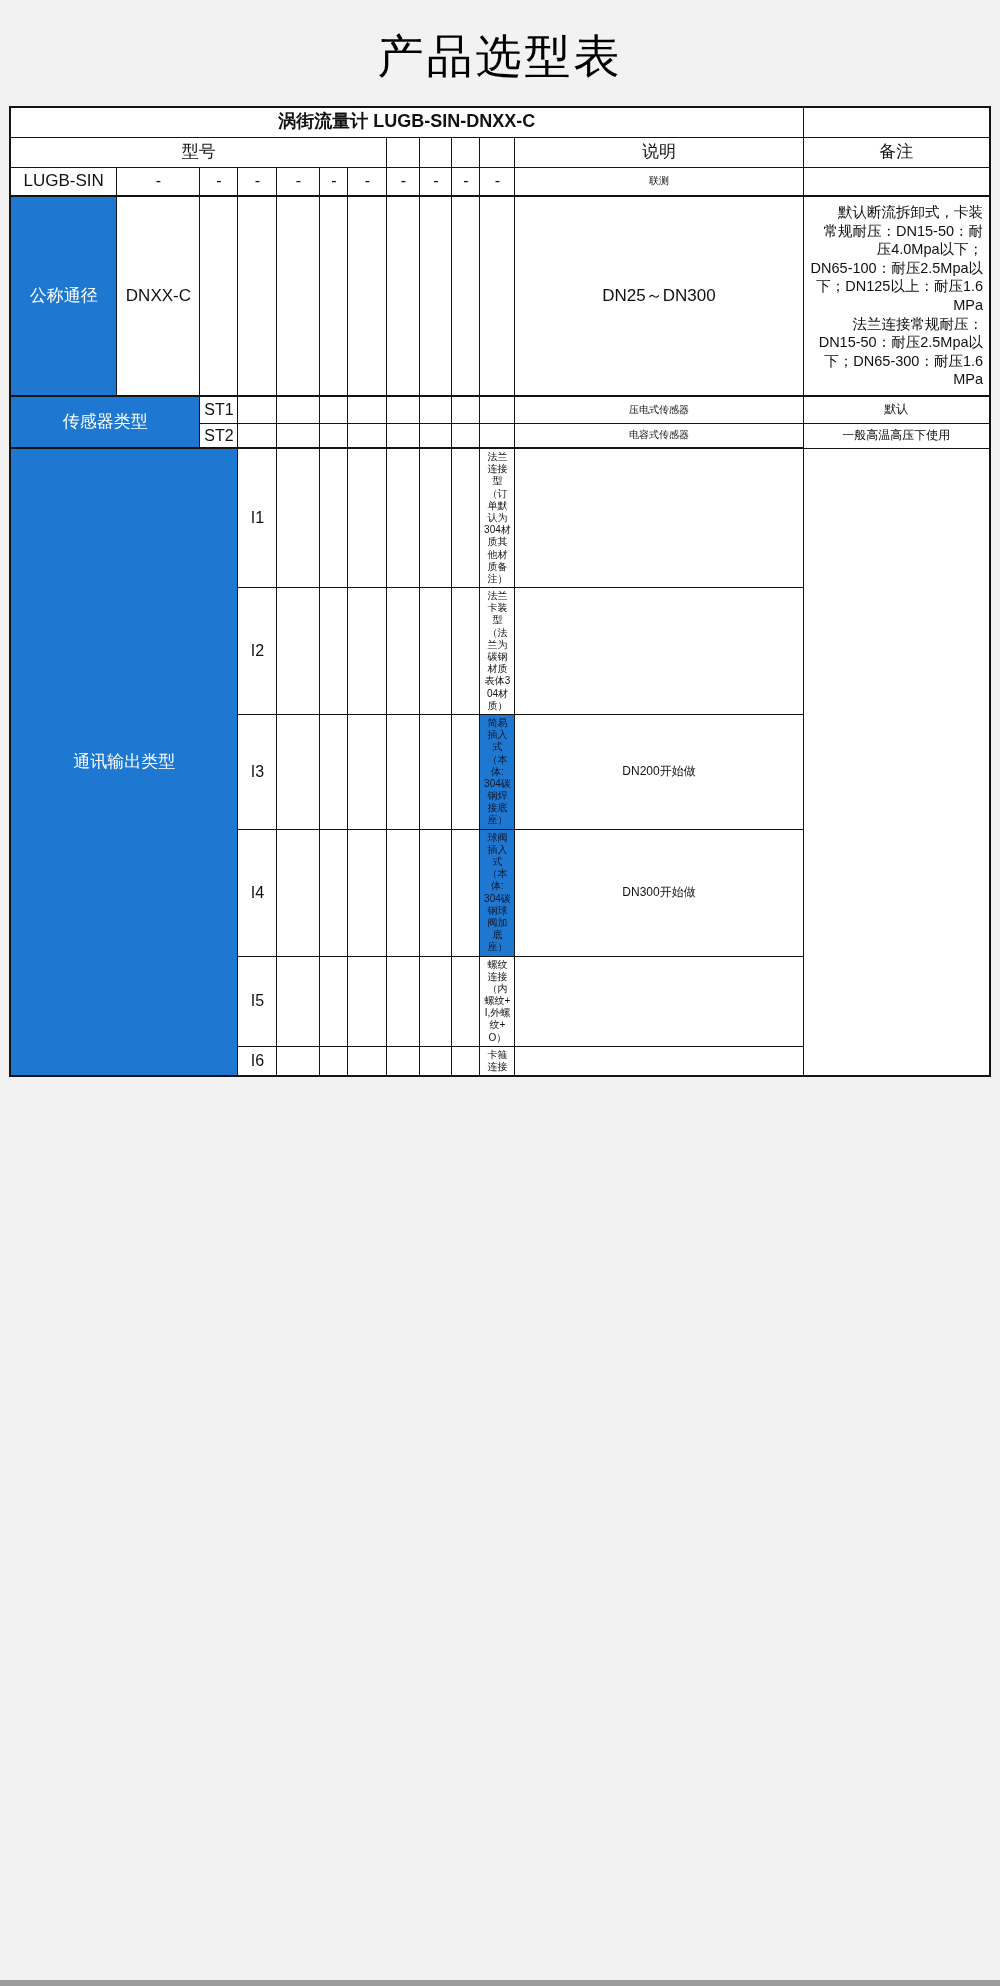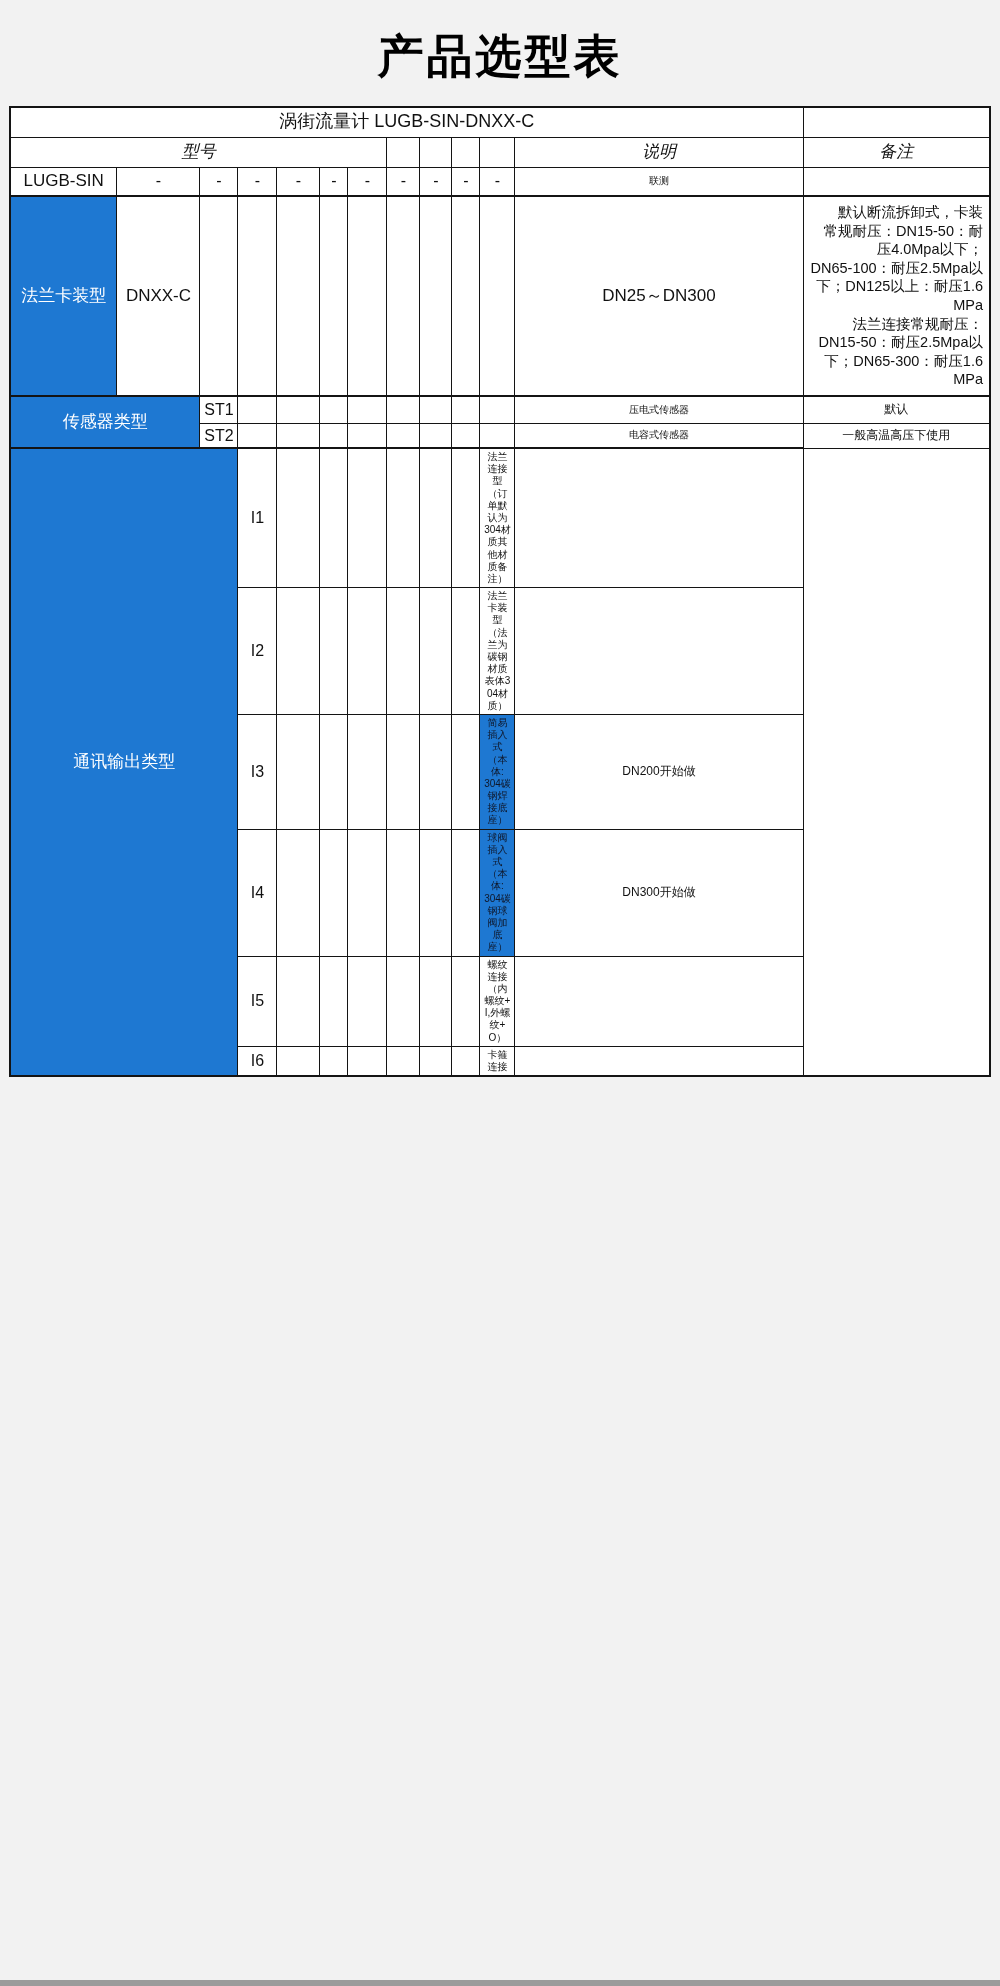--- a/index.html
+++ b/index.html
@@ -3,34 +3,34 @@
 <meta charset="utf-8">
 <style>
   * { margin:0; padding:0; box-sizing:border-box; }
   html,body { background:#f2f2f2; }
   body {
     width:1000px; height:1986px; position:relative; overflow:hidden;
     font-family:"Liberation Sans","DejaVu Sans",sans-serif; color:#111;
   }
   .page { width:1000px; height:1986px; position:relative; padding-top:26px; }
   .page-title {
-    text-align:center; font-size:46px; font-weight:bold; color:#000;
+    text-align:center; font-size:46px; font-weight:normal; color:#000;
     letter-spacing:3px; margin-bottom:18px;
   }
   table.sel {
     border-collapse:collapse; table-layout:fixed; margin:0 auto;
     width:980px; background:#ffffff; border:2px solid #141414;
   }
   td {
     border:1px solid #141414; text-align:center; vertical-align:middle;
     font-size:16px; line-height:1.22; padding:2px 3px; overflow:hidden;
     word-break:break-all;
   }
-  .title-cell { font-size:18px; font-weight:normal; }
-  .head-cell  { font-size:17px;font-style:italic; }
+  .title-cell { font-size:18px; font-weight:bold; }
+  .head-cell  { font-size:17px; }
   .brand-cell { font-size:17px; }
   .blue {
     background:#1e78d2; color:#ffffff; font-size:17px;
     border-color:#141414;
   }
   .hl { background:#1e78d2; color:#0f172a; }
   .pre { white-space:pre-line; }
   .desc-cell { font-size:10px; }
   .remark-cell { font-size:12px; }
   .diam-remark {
@@ -92,21 +92,21 @@
         <td>-</td>
         <td>-</td>
         <td>-</td>
         <td>-</td>
         <td>-</td>
         <td class="desc-cell">联测</td>
         <td></td>
       </tr>
 
       <tr style="height:200px">
-        <td class="blue sec-top">法兰卡装型</td>
+        <td class="blue sec-top">公称通径</td>
         <td class="brand-cell sec-top">DNXX-C</td>
         <td class="sec-top"></td>
         <td class="sec-top"></td>
         <td class="sec-top"></td>
         <td class="sec-top"></td>
         <td class="sec-top"></td>
         <td class="sec-top"></td>
         <td class="sec-top"></td>
         <td class="sec-top"></td>
         <td class="sec-top"></td>

